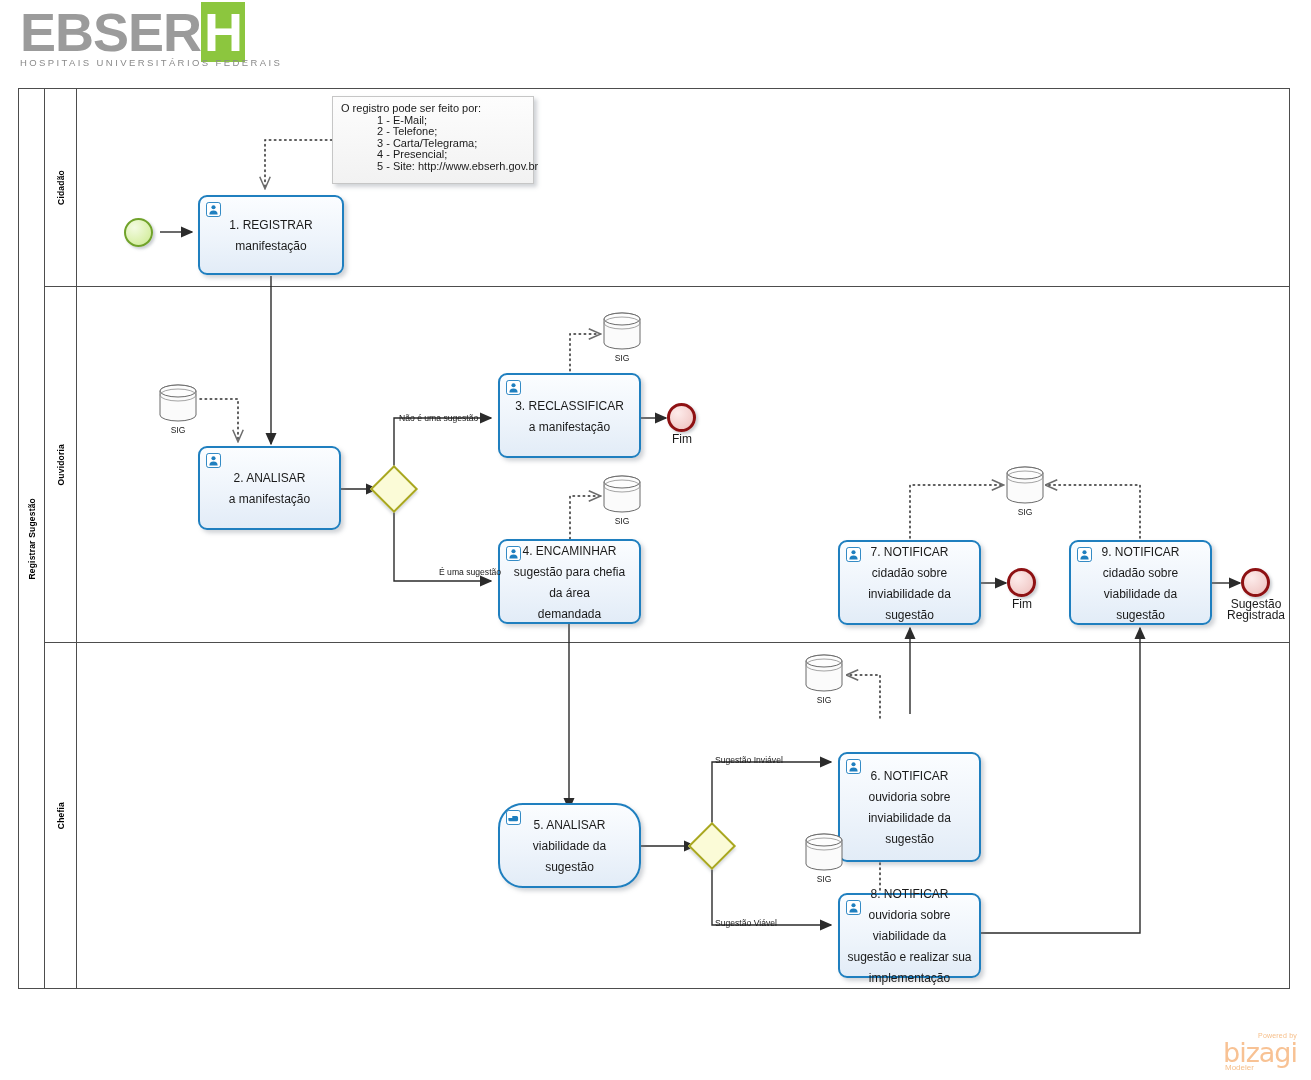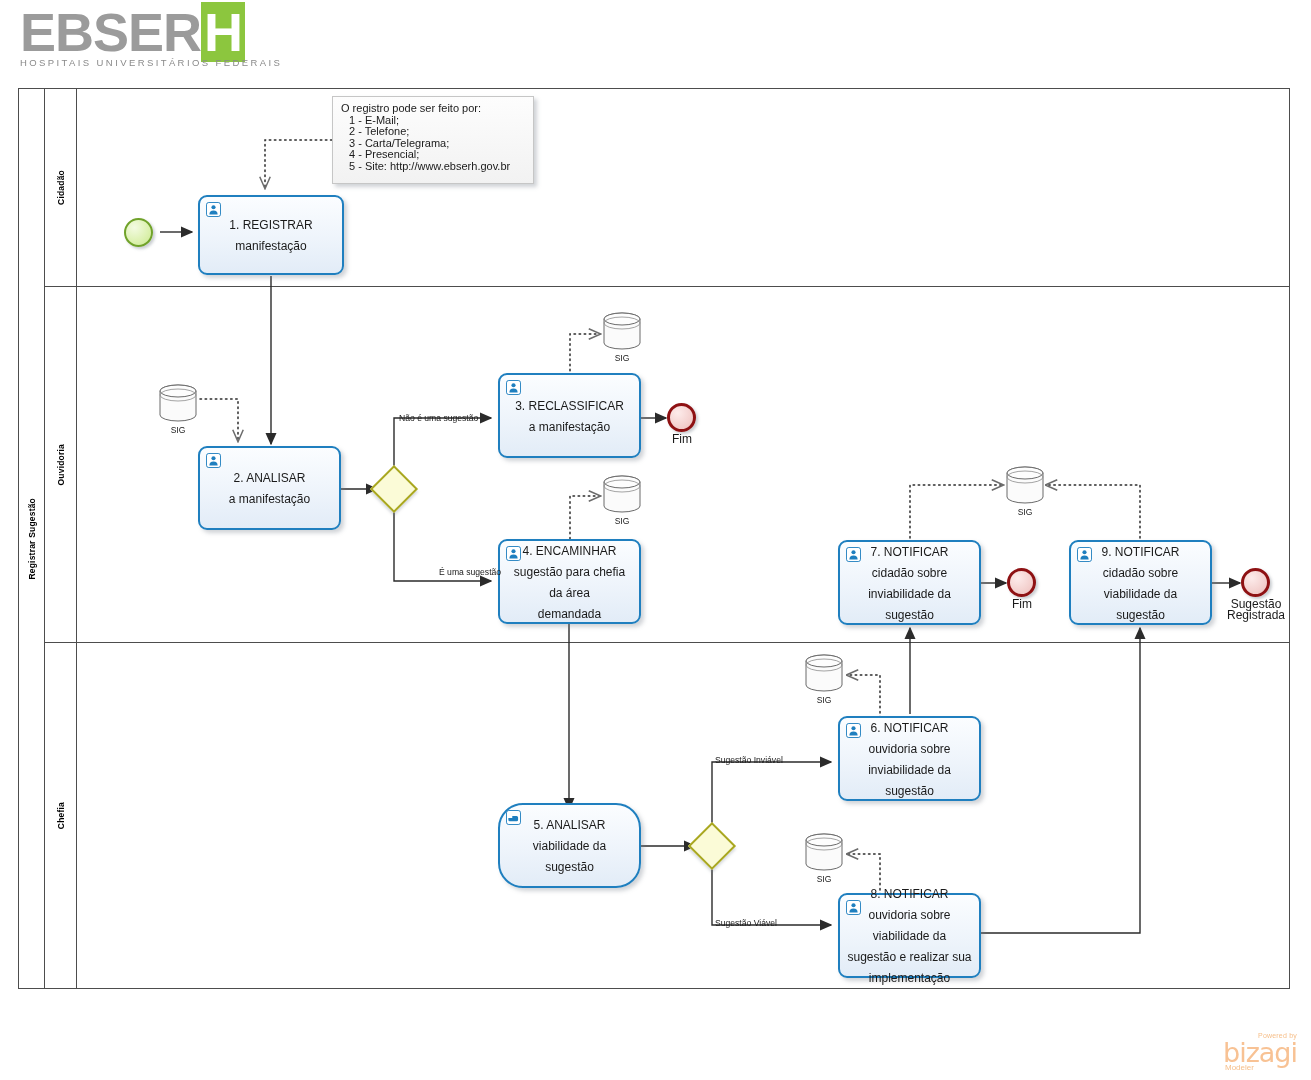--- a/index.html
+++ b/index.html
@@ -188,21 +188,21 @@
     border: 1px solid #c6c6c6;
     box-shadow: 3px 3px 4px rgba(120,130,140,0.35);
     padding: 6px 8px;
   }
   #annotation .ann-line {
     font-size: 11px;
     line-height: 11.6px;
     color: #1a1a1a;
     white-space: nowrap;
   }
-  #annotation .ann-line.indent { padding-left: 8px; }
+  #annotation .ann-line.indent { padding-left: 8px; margin-left: 28px; }
 
   
   .flow-label {
     position: absolute;
     font-size: 8.6px;
     color: #1a1a1a;
     background: transparent;
     white-space: nowrap;
   }
 
@@ -383,21 +383,21 @@
     <span class="ticon">
       <svg viewBox="0 0 16 16" width="15" height="15">
         <rect x="0.5" y="0.5" width="15" height="15" rx="2.5" fill="#ffffff" stroke="#1f7fbf" stroke-width="1"></rect>
         <path d="M2.5 8.5 h4.2 v-2.2 h4.6 a1.6 1.6 0 0 1 1.6 1.6 v2.4 a1.6 1.6 0 0 1 -1.6 1.6 h-7.2 a1.6 1.6 0 0 1 -1.6 -1.6 z" fill="#1f7fbf"></path>
       </svg>
     </span>
     <span class="tlabel">5. ANALISAR
 viabilidade da sugestão</span>
   </div>
 
-  <div class="task" style="left:838px; top:716px; width:143px; height:85px;">
+  <div class="task" style="left:838px; top:752px; width:143px; height:110px;">
     <span class="ticon">
       <svg viewBox="0 0 16 16" width="15" height="15">
         <rect x="0.5" y="0.5" width="15" height="15" rx="2.5" fill="#ffffff" stroke="#1f7fbf" stroke-width="1"></rect>
         <circle cx="8" cy="5.6" r="2.2" fill="#1f7fbf"></circle>
         <path d="M3.6 13.2 a4.4 4.1 0 0 1 8.8 0 z" fill="#1f7fbf"></path>
       </svg>
     </span>
     <span class="tlabel">6. NOTIFICAR
 ouvidoria sobre inviabilidade da
 sugestão</span>

